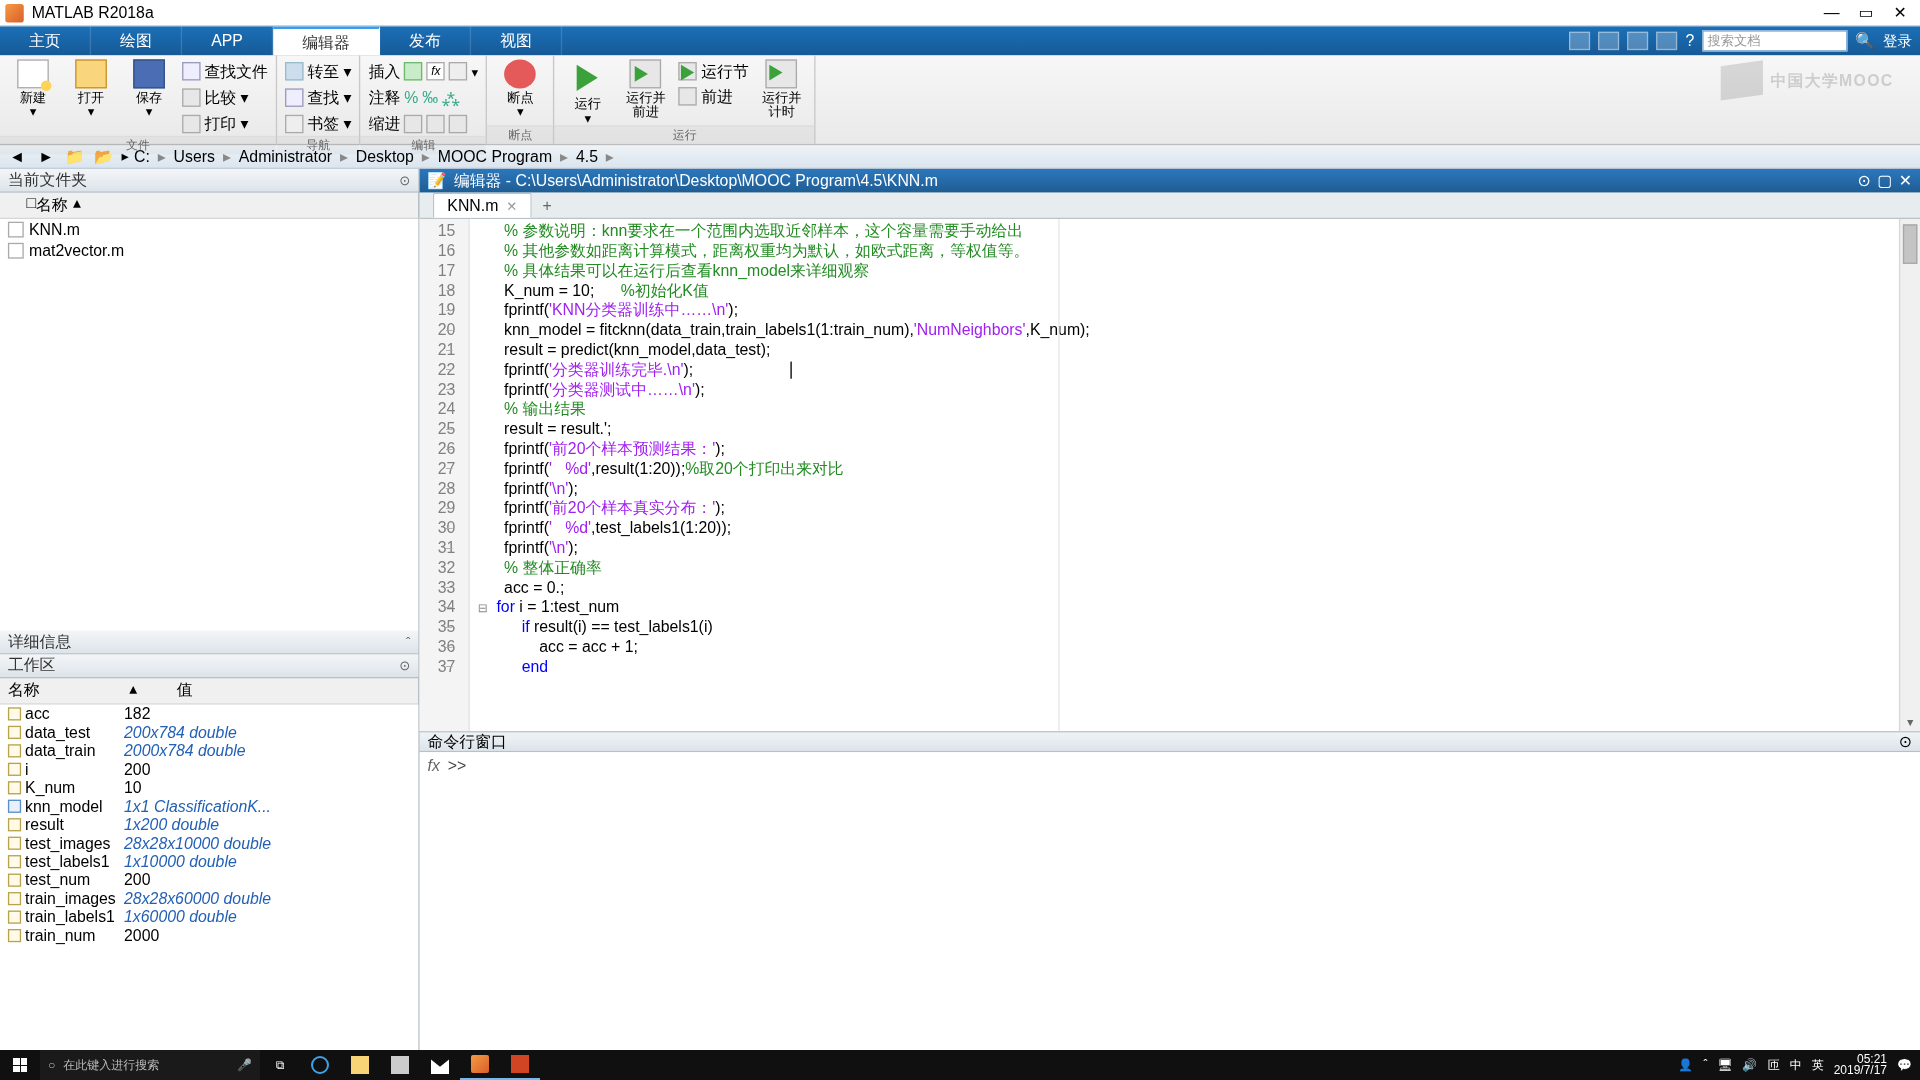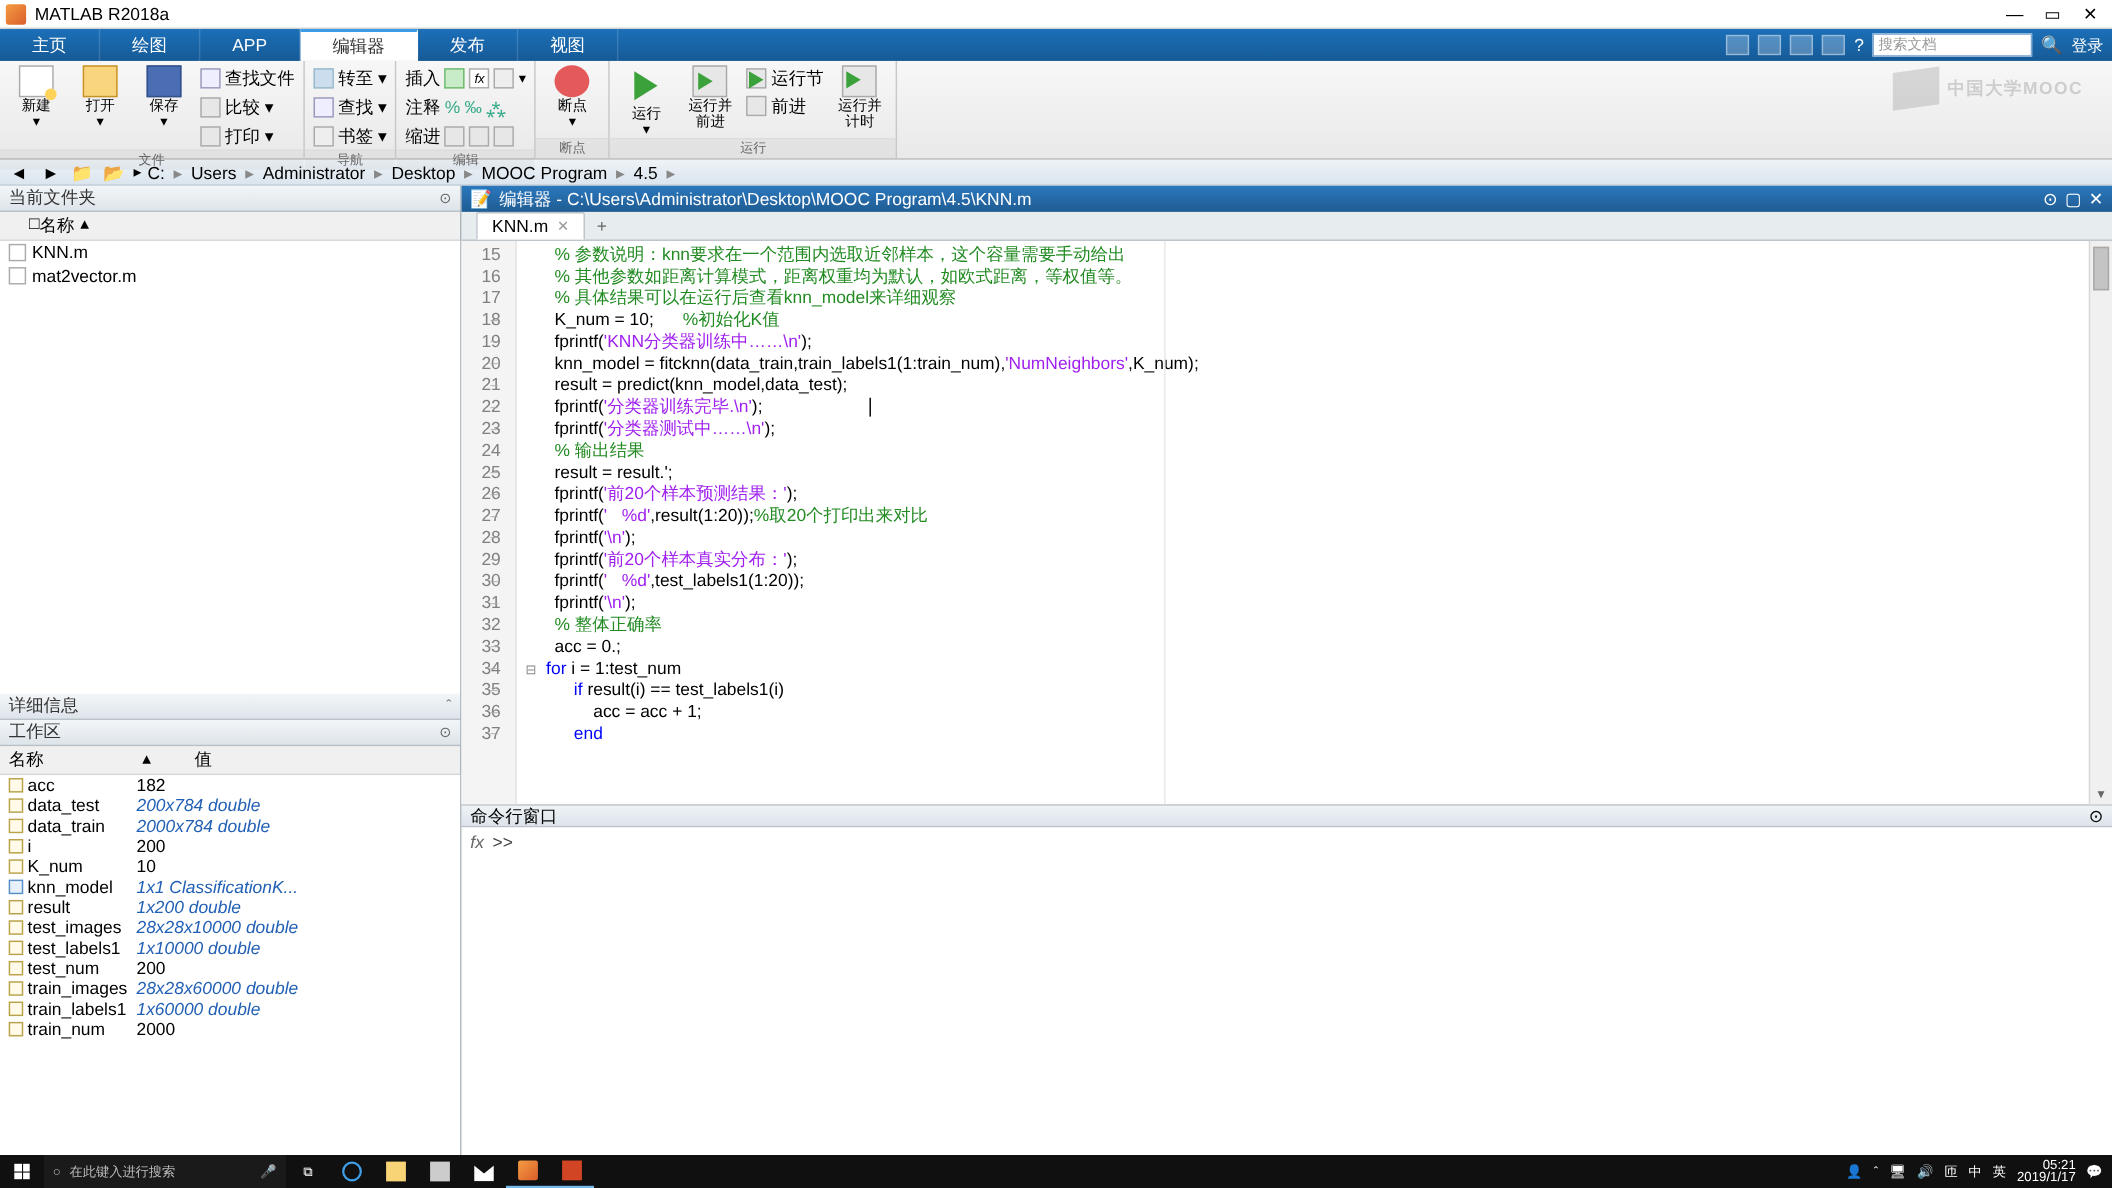--- a/index.html
+++ b/index.html
@@ -509,17 +509,17 @@
   <div class="tray">
     <span>👤</span>
     <span>ˆ</span>
     <span>🖥</span>
     <span>🔊</span>
     <span>匝</span>
     <span>中</span>
     <span>英</span>
     <div class="clock">
         <div>05:21</div>
-        <div>2019/1/17</div>
+        <div>2019/7/17</div>
       </div>
     <span>💬</span>
   </div>
 </div>
 
 </body></html>

